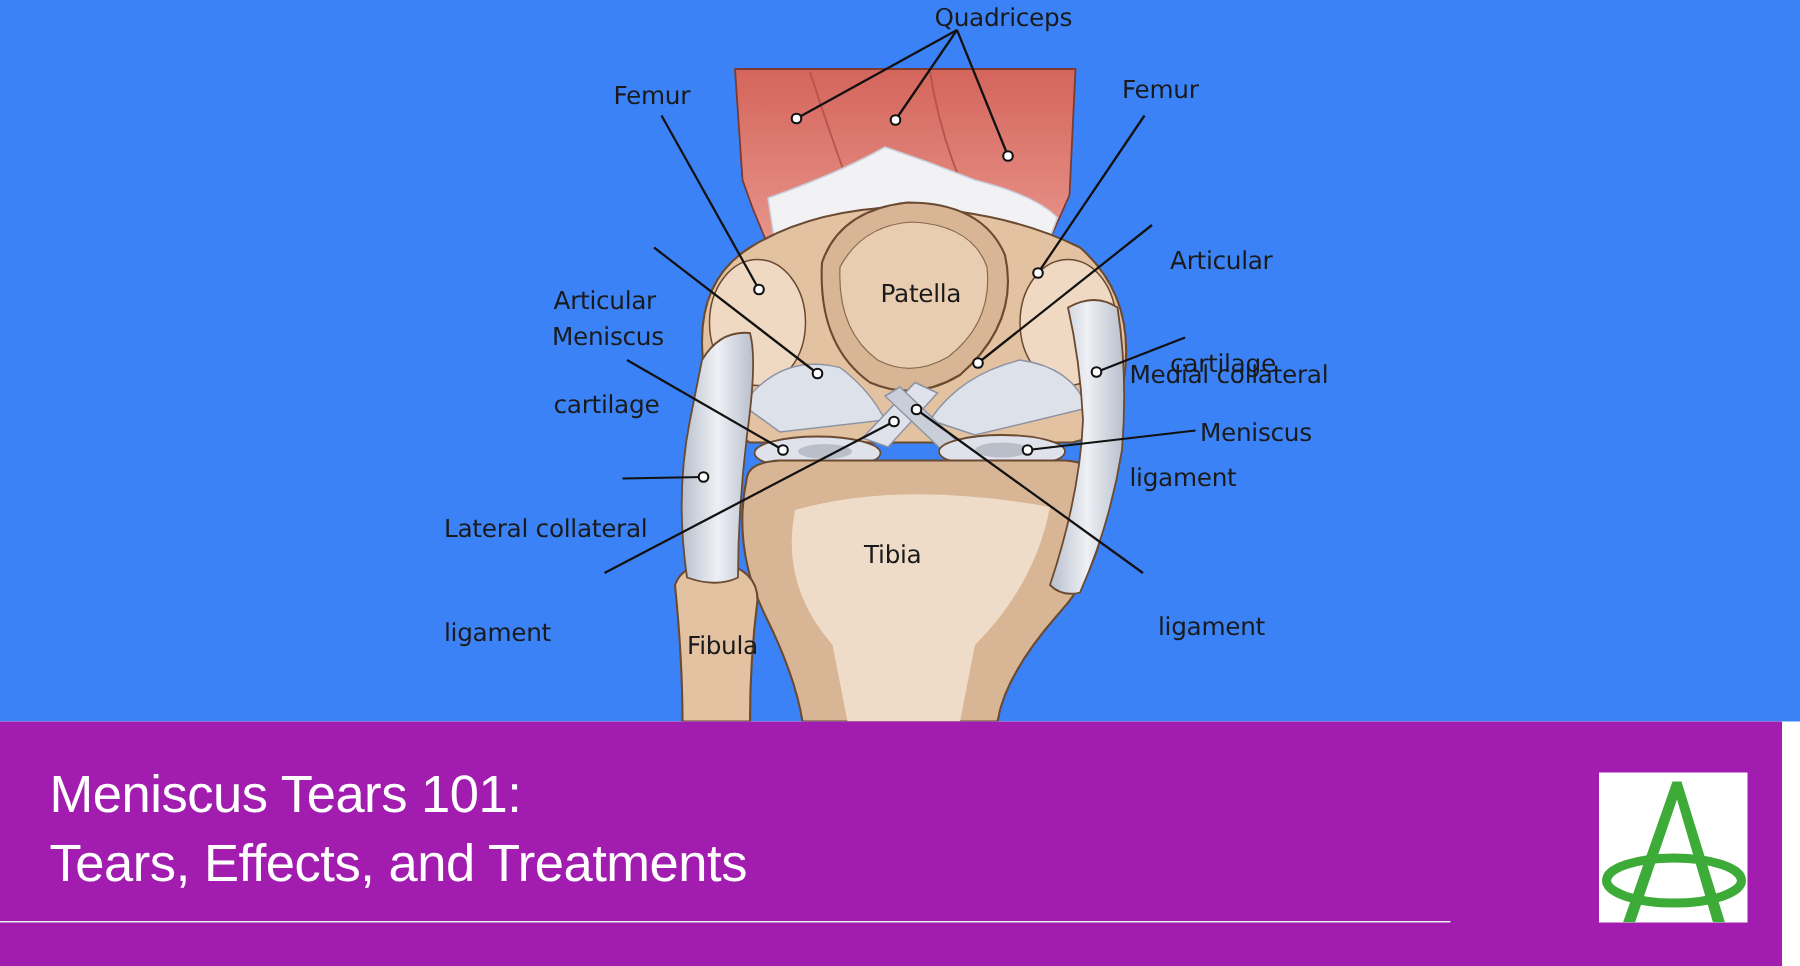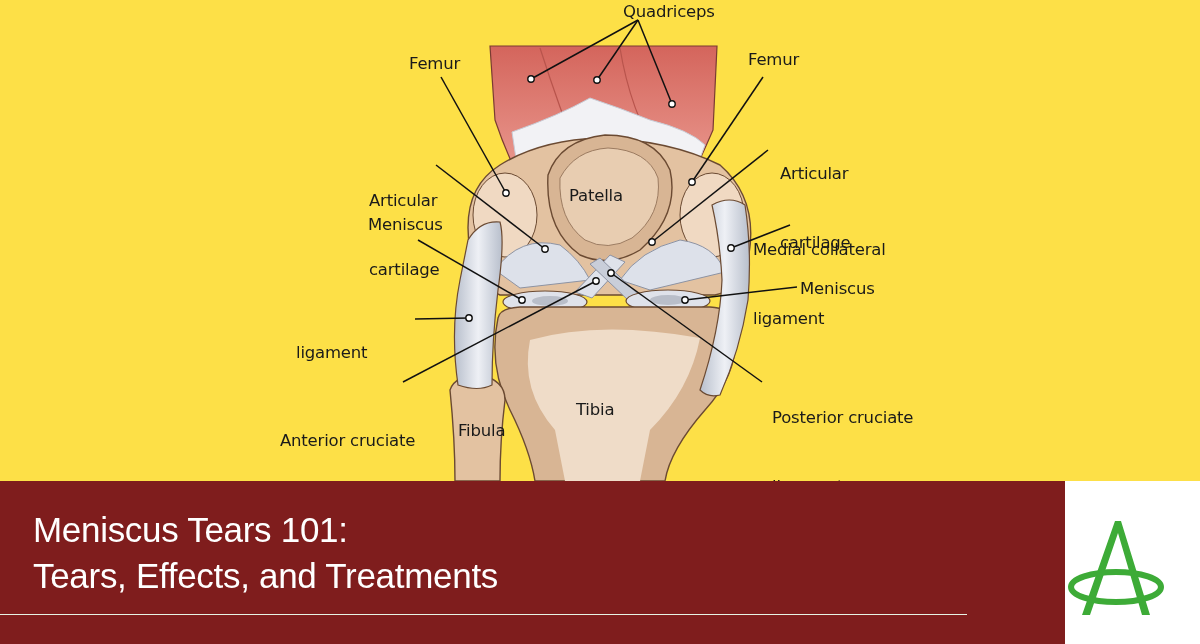--- a/index.html
+++ b/index.html
@@ -1,20 +1,20 @@
 <!DOCTYPE html>
 <html><head>
 <meta charset="utf-8">
 <style>
   html, body { margin:0; padding:0; }
   body { width:1200px; height:644px; overflow:hidden; background:#ffffff; position:relative; font-family:"DejaVu Sans","Liberation Sans",sans-serif; }
-  .diagram { position:absolute; left:0; top:0; width:1200px; height:481px; background:#fde047; overflow:hidden; }
+  .diagram { position:absolute; left:0; top:0; width:1200px; height:481px; background:#3b82f6; overflow:hidden; }
   .diagram svg { position:absolute; left:0; top:0; }
   .label { position:absolute; font-size:16.5px; line-height:23px; color:#1a1a1a; white-space:pre; font-family:"DejaVu Sans","Liberation Sans",sans-serif; letter-spacing:-0.2px; }
-  .banner { position:absolute; left:0; top:481px; width:1065px; height:163px; background:#7f1d1d; }
+  .banner { position:absolute; left:0; top:481px; width:1188px; height:163px; background:#a21caf; }
   .title { position:absolute; left:33px; top:26px; color:#ffffff; font-family:"Liberation Sans","DejaVu Sans",sans-serif; font-size:35px; line-height:46px; letter-spacing:-0.3px; }
   .title div { white-space:pre; }
   .rule { position:absolute; left:0; top:133px; width:967px; height:1px; background:#e7f3e5; }
   .logo { position:absolute; left:1066px; top:34px; width:99px; height:100px; background:#ffffff; }
 </style>
 </head>
 <body>
 
 <div class="diagram">
   <svg width="1200" height="481" viewBox="0 0 1200 481">
@@ -117,38 +117,34 @@
   <div class="label" style="left:409px;top:52px;">Femur</div>
   <div class="label" style="left:748px;top:48px;">Femur</div>
   <div class="label" style="left:369px;top:143px;">
     <div>Articular</div>
     <div>cartilage</div>
   </div>
   <div class="label" style="left:780px;top:116px;">
     <div>Articular</div>
     <div>cartilage</div>
   </div>
-  <div class="label" style="left:569px;top:184px;">Patella</div>
+  <div class="label" style="left:587px;top:184px;">Patella</div>
   <div class="label" style="left:368px;top:213px;">Meniscus</div>
   <div class="label" style="left:753px;top:192px;">
     <div>Medial collateral</div>
     <div>ligament</div>
   </div>
   <div class="label" style="left:800px;top:277px;">Meniscus</div>
   <div class="label" style="left:296px;top:295px;">
+    <div>Lateral collateral</div>
     <div>ligament</div>
   </div>
-  <div class="label" style="left:576px;top:358px;margin-top:40px;">Tibia</div>
+  <div class="label" style="left:576px;top:358px;">Tibia</div>
   <div class="label" style="left:772px;top:360px;">
-    <div>Posterior cruciate</div>
     <div>ligament</div>
-  </div>
-  <div class="label" style="left:280px;top:383px;">
-    <div>Anterior cruciate</div>
-    
   </div>
   <div class="label" style="left:458px;top:419px;">Fibula</div>
 </div>
 
 <div class="banner">
   <div class="title">
     <div>Meniscus Tears 101:</div>
     <div>Tears, Effects, and Treatments</div>
   </div>
   <div class="rule"></div>

